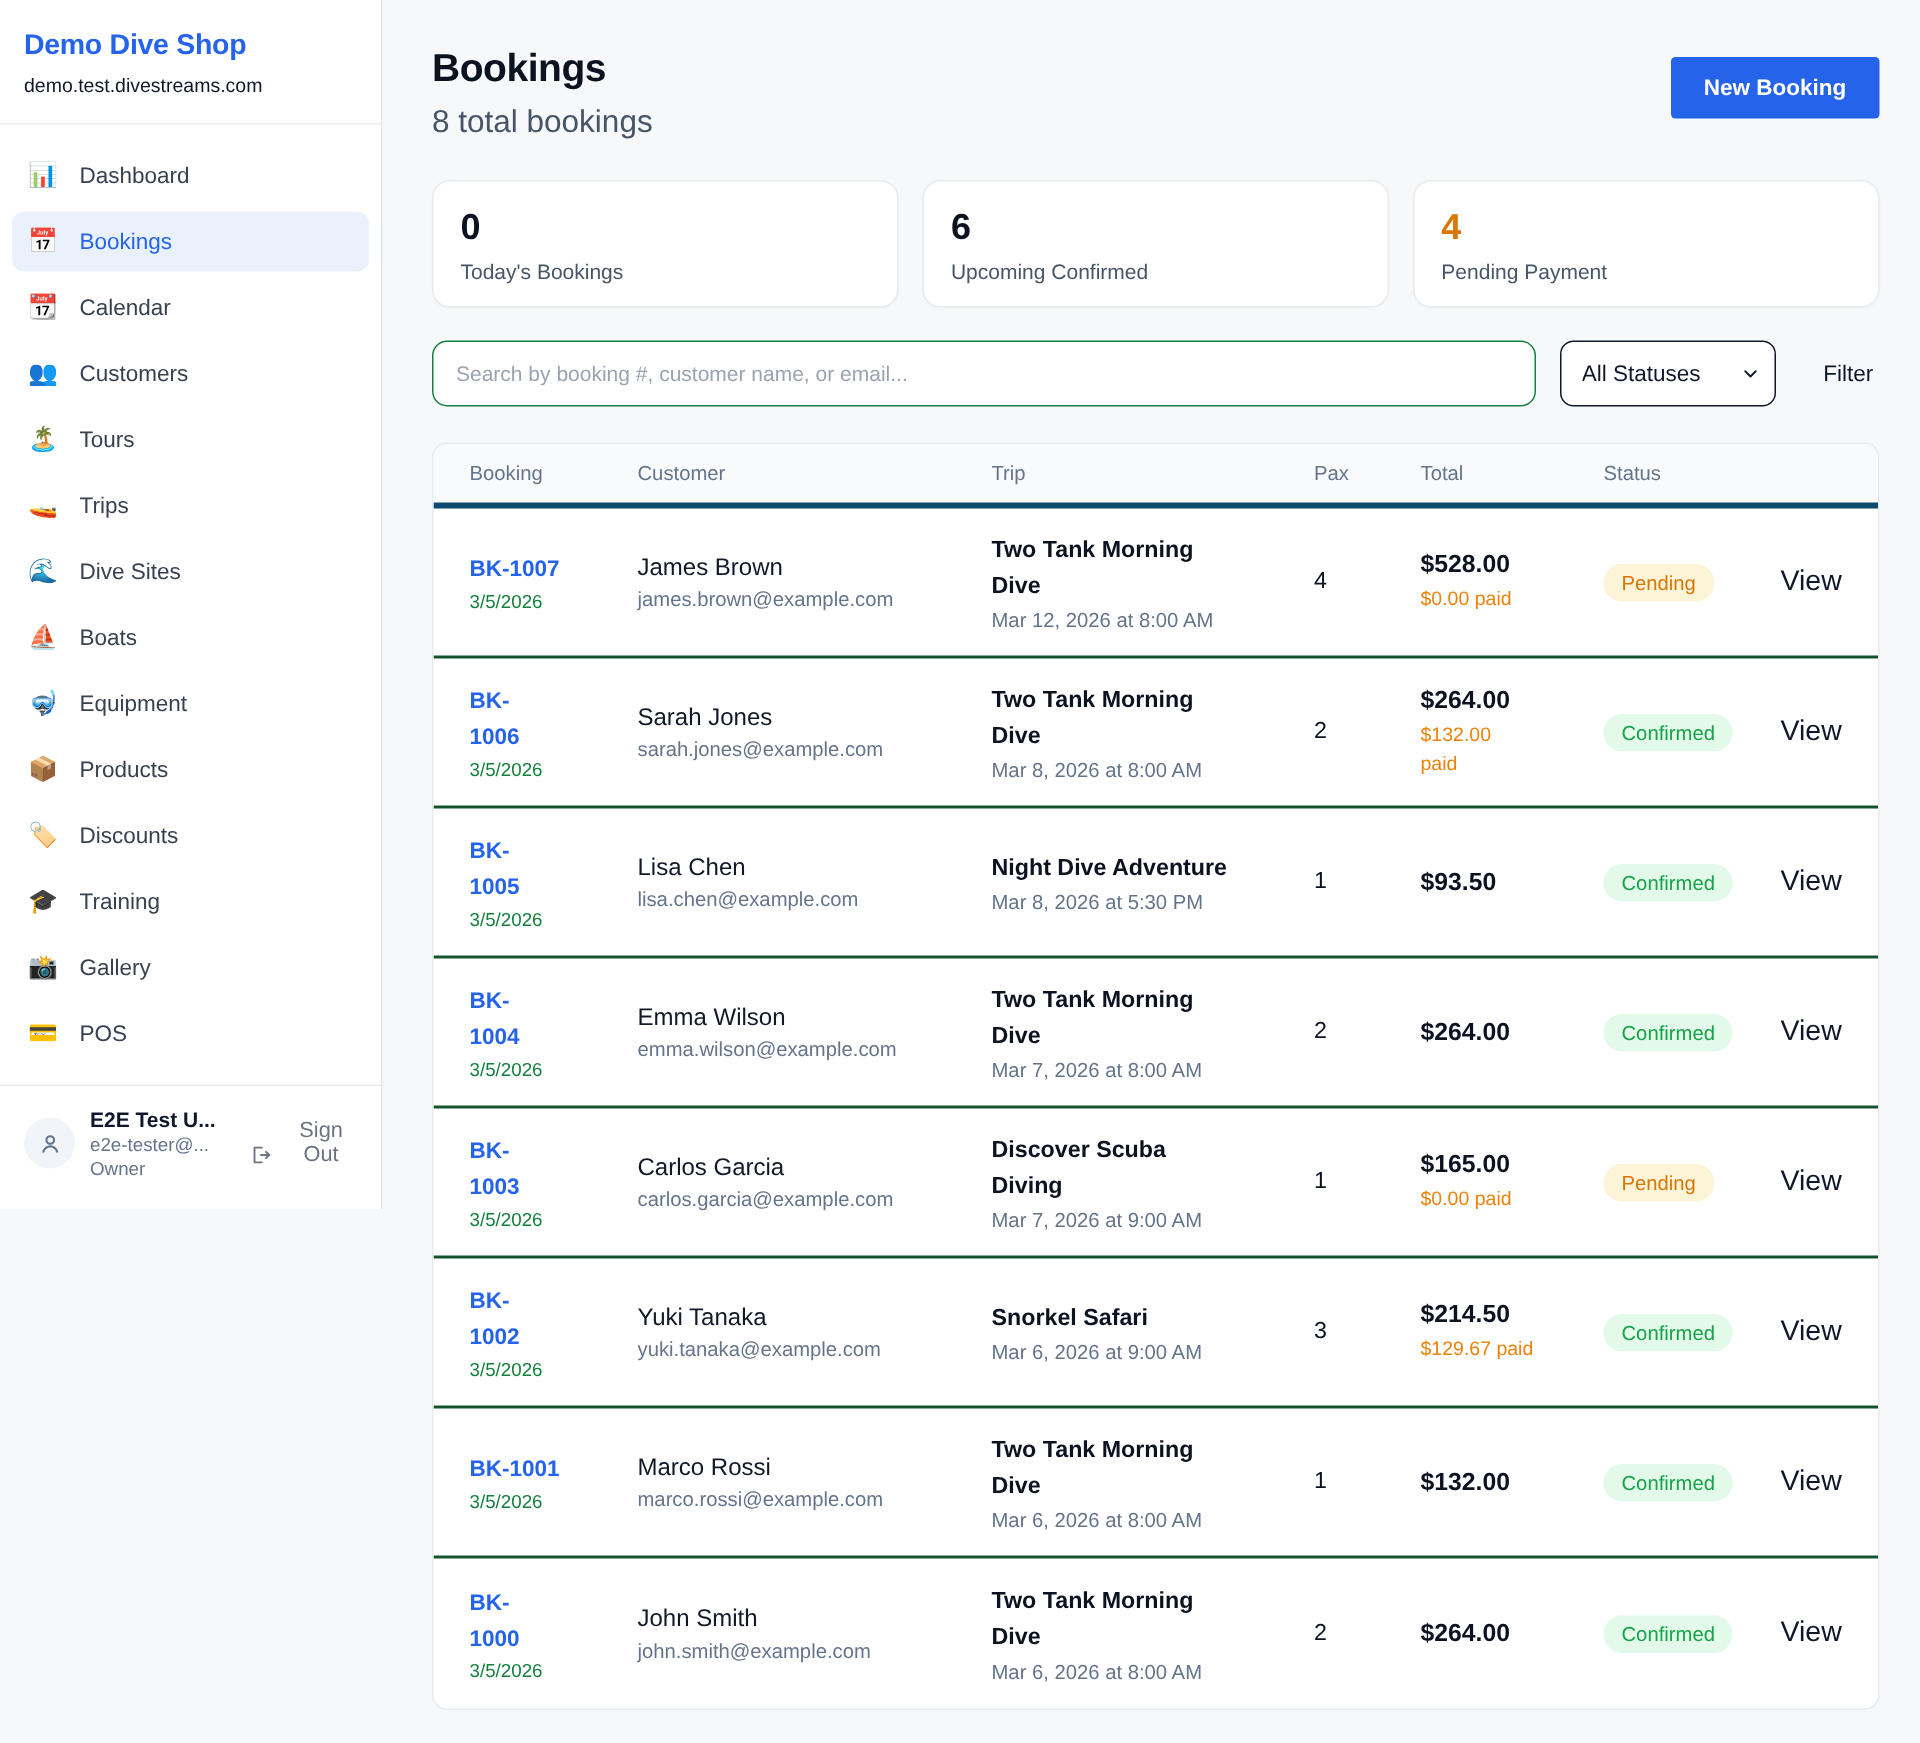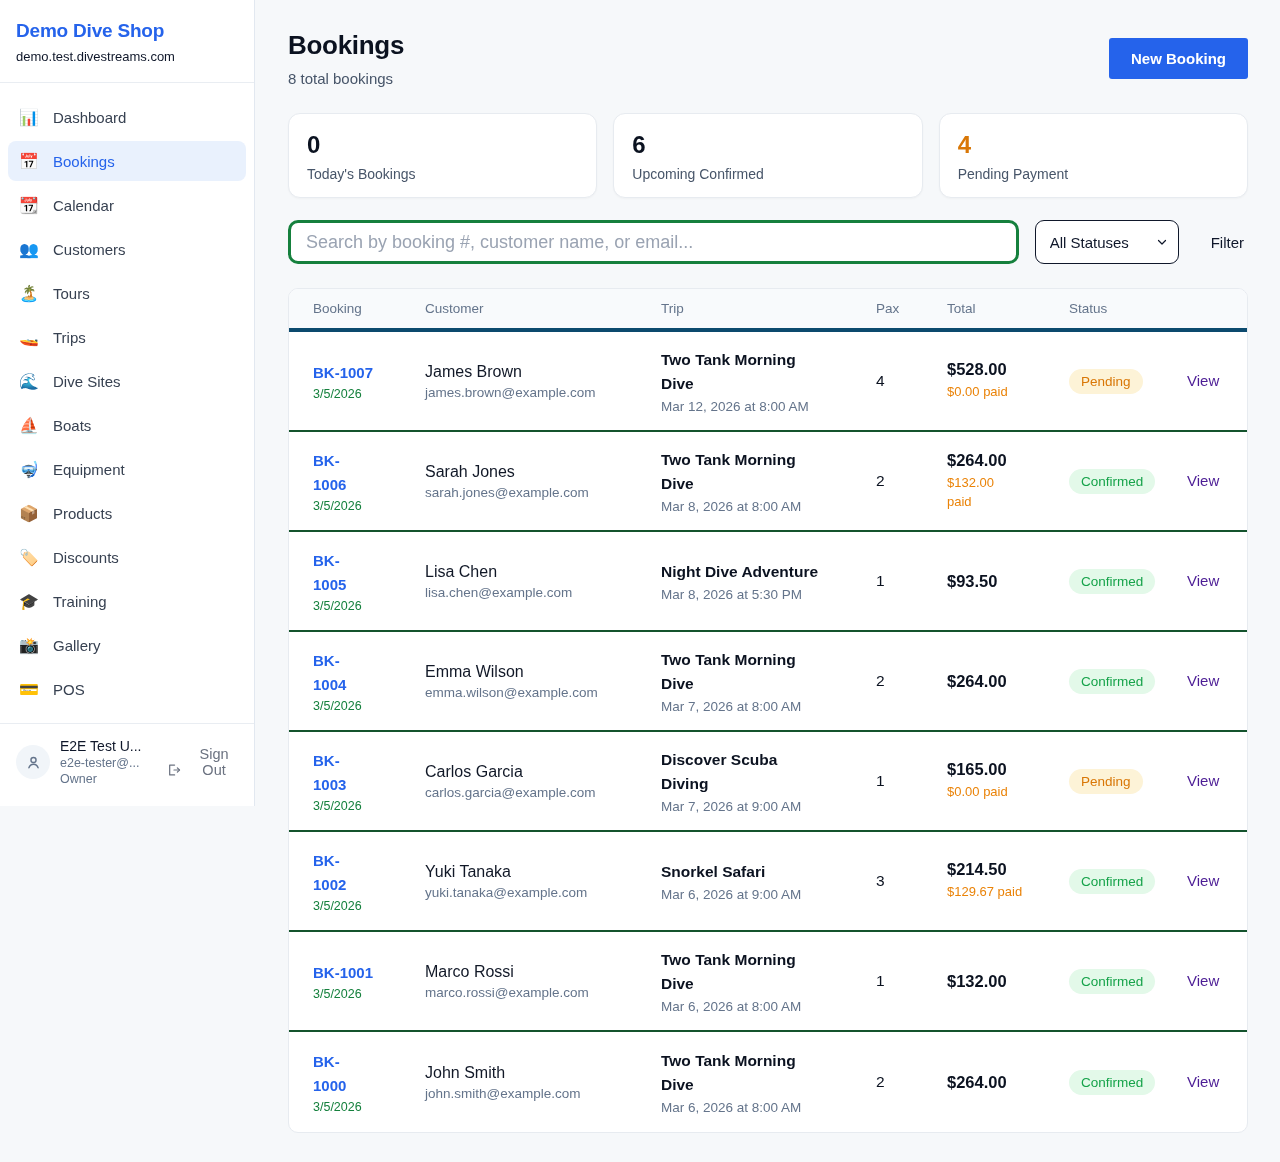--- a/index.html
+++ b/index.html
@@ -29,52 +29,52 @@
   .nav-item.active { background:#e9f1fd; color:#2563eb; font-weight:500; }
   .user-box {
     border-top:1px solid #e9edf2; padding:14px 14px 20px 16px;
     display:flex; align-items:center; gap:10px;
   }
   .avatar {
     width:34px; height:34px; border-radius:50%; background:#f1f5f9;
     display:flex; align-items:center; justify-content:center; flex-shrink:0;
   }
   .user-info { width:104px; }
-  .user-name { font-size:14px; font-weight:400; color:#0f172a; }
+  .user-name { font-size:14px; font-weight:700; color:#0f172a; }
   .user-email, .user-role { font-size:12.5px; color:#64748b; margin-top:2px; }
   .signout {
     margin-left:auto; display:flex; align-items:flex-end; gap:7px;
     background:none; border:none; color:#6b7280; font-size:14.5px;
     font-family:inherit; cursor:pointer;
   }
 
   
   .main { flex:1; padding:30px 32px 31px 33px; }
   .page-head { display:flex; align-items:flex-start; justify-content:space-between; margin-bottom:26px; }
   .page-title { font-size:26px; font-weight:800; letter-spacing:-0.3px; color:#0b1220; }
-  .page-sub { font-size:15px; color:#475569; margin-top:9px; }
+  .page-sub { font-size:21px; color:#475569; margin-top:9px; }
   .btn-primary {
     background:#2563eb; color:#fff; border:none; border-radius:3px;
     font-size:15px; font-weight:600; padding:12px 22px; cursor:pointer;
     font-family:inherit; margin-top:8px;
   }
 
   .stats { display:grid; grid-template-columns:1fr 1fr 1fr; gap:16px; margin-bottom:22px; }
   .stat-card {
     background:#fff; border:1px solid #e7ebf0; border-radius:12px;
     padding:17px 18px 15px 18px; box-shadow:0 1px 2px rgba(15,23,42,0.03);
   }
   .stat-value { font-size:24px; font-weight:800; color:#0b1220; }
   .stat-value.orange { color:#d97706; }
   .stat-label { font-size:14px; color:#475569; margin-top:7px; }
 
   .filter-bar { display:flex; align-items:center; margin-bottom:24px; }
   .search-input {
-    flex:1; height:44px; border:3px solid #15803d; border-radius:10px;
-    padding:0 15px; font-size:18px; font-family:inherit; color:#000000;
+    flex:1; height:44px; border:1px solid #15803d; border-radius:10px;
+    padding:0 15px; font-size:14px; font-family:inherit; color:#000000;
     background:#fff; outline:none;
   }
   .search-input::placeholder { color:#9aa3b2; }
   .select-wrap { position:relative; margin-left:16px; }
   .status-select {
     height:44px; width:144px; border:1px solid #0f172a; border-radius:9px;
     background:#fff; font-size:15px; font-family:inherit; color:#0f172a;
     padding:0 30px 0 14px; appearance:none; -webkit-appearance:none; cursor:pointer;
   }
   .select-chevron { position:absolute; right:11px; top:16px; pointer-events:none; }
@@ -112,21 +112,21 @@
   .cell-pax { font-size:15.5px; color:#0b1220; }
   .total-amt { font-size:16.5px; font-weight:700; color:#0b1220; }
   .total-paid { font-size:13px; color:#ea8308; margin-top:4px; line-height:1.45; }
   .total-paid.wrap-paid { max-width:56px; }
   .badge {
     display:inline-block; padding:5px 12px; border-radius:999px;
     font-size:13.5px; font-weight:500;
   }
   .badge-pending { background:#fdf3d7; color:#d97706; }
   .badge-confirmed { background:#e3f9e9; color:#16a34a; }
-  .view-link { color:#4c1d95; font-size:15px; font-weight:500; text-decoration:none; cursor:pointer; }
+  .view-link { color:#0f172a; font-size:19px; font-weight:500; text-decoration:none; cursor:pointer; }
 </style>
 </head>
 <body>
 
 <div class="app">
 
   <aside class="sidebar">
     <div class="brand">
       <div class="brand-name">Demo Dive Shop</div>
       <div class="brand-domain">demo.test.divestreams.com</div>

